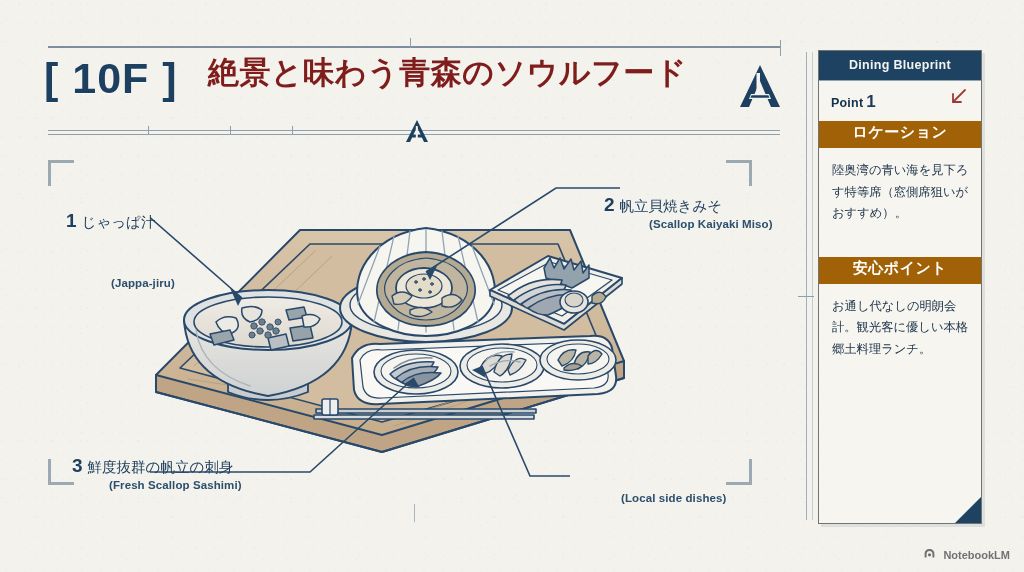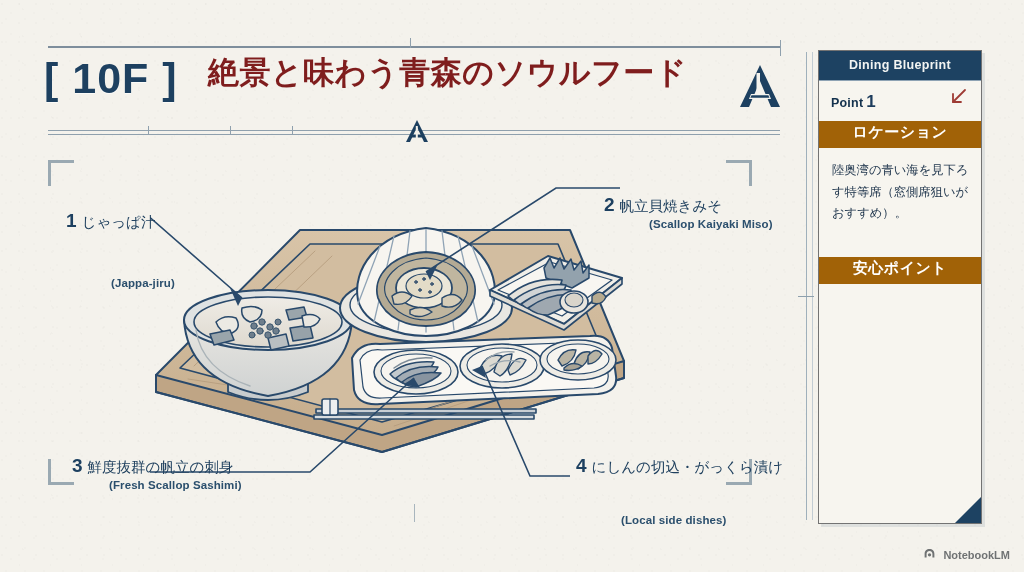--- a/index.html
+++ b/index.html
@@ -412,23 +412,20 @@
   </div>
 
   <div class="callout l3" style="left:72px; top:455px;">
     <div class="row">
       <span class="num">3</span><span class="ja">鮮度抜群の帆立の刺身</span>
     </div>
     <span class="en">(Fresh Scallop Sashimi)</span>
   </div>
 
   <div class="callout l4" style="left:576px; top:455px;">
-    <div class="row">
-      <span class="num">4</span><span class="ja">にしんの切込・がっくら漬け</span>
-    </div>
     <span class="en">(Local side dishes)</span>
   </div>
 
   <div class="side-divider"></div>
   <div class="side-divider2"></div>
   <div class="side-tick" style="top:296px;"></div>
 
   <div id="side">
 
     <div class="panel-title">Dining Blueprint</div>
@@ -441,20 +438,21 @@
           <path d="M5 7 L5 15 L13 15" stroke="#9e3b34" stroke-width="1.8" fill="none" stroke-linecap="round" stroke-linejoin="round"></path>
         </svg>
       </span>
     </div>
     <div class="point-band">ロケーション</div>
     <div class="point-body">陸奥湾の青い海を見下ろす特等席（窓側席狙いがおすすめ）。</div>
 
     <div class="gap"></div>
 
     <div class="point-band">安心ポイント</div>
+    <div class="point-body">お通し代なしの明朗会計。観光客に優しい本格郷土料理ランチ。</div>
 
     <div class="fold"></div>
   </div>
 
   <div id="wm">
     <span>
       <svg width="13" height="13" viewBox="0 0 16 16" aria-hidden="true">
         <path d="M8 2.5 C4.5 2.5 2 5 2 8.3 L2 13 L4.4 13 L4.4 8.4 C4.4 6.4 6 5 8 5
                  C10 5 11.6 6.4 11.6 8.4 L11.6 13 L14 13 L14 8.3 C14 5 11.5 2.5 8 2.5 Z" fill="#585c5e"></path>
         <circle cx="8" cy="9.6" r="2" fill="#585c5e"></circle>

